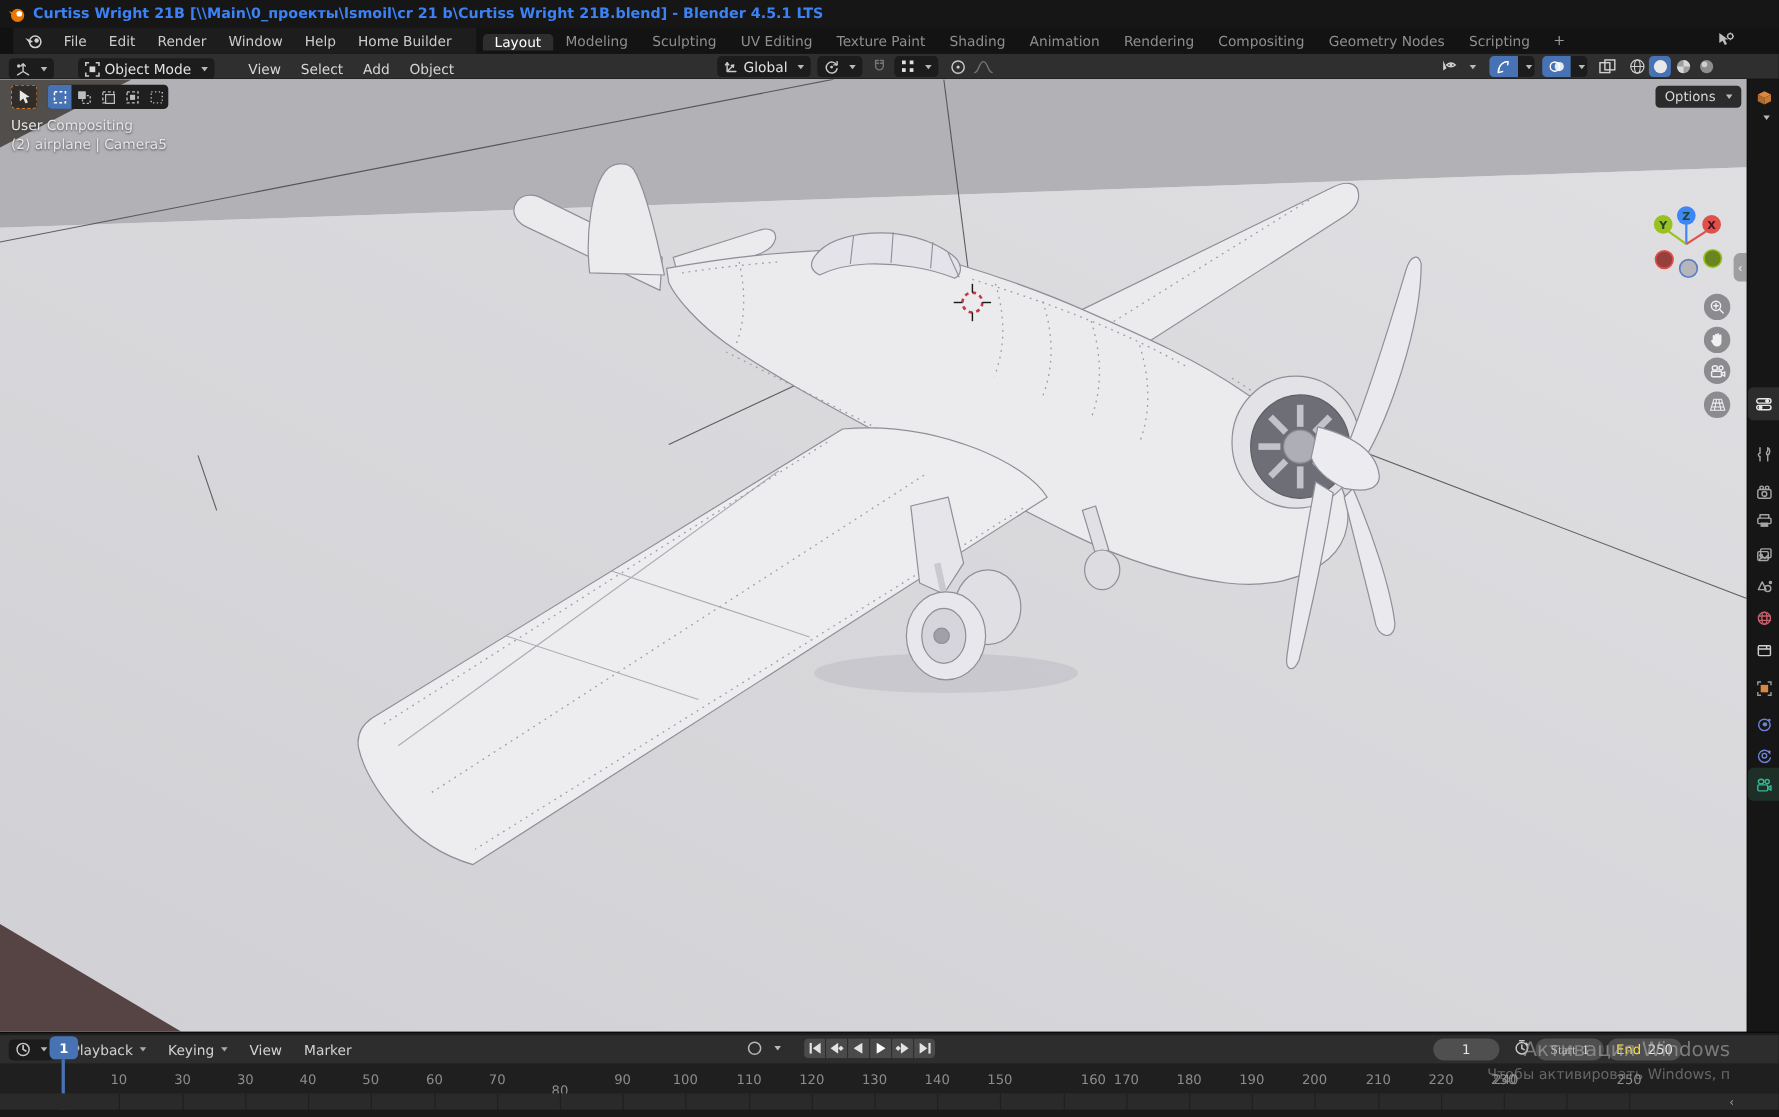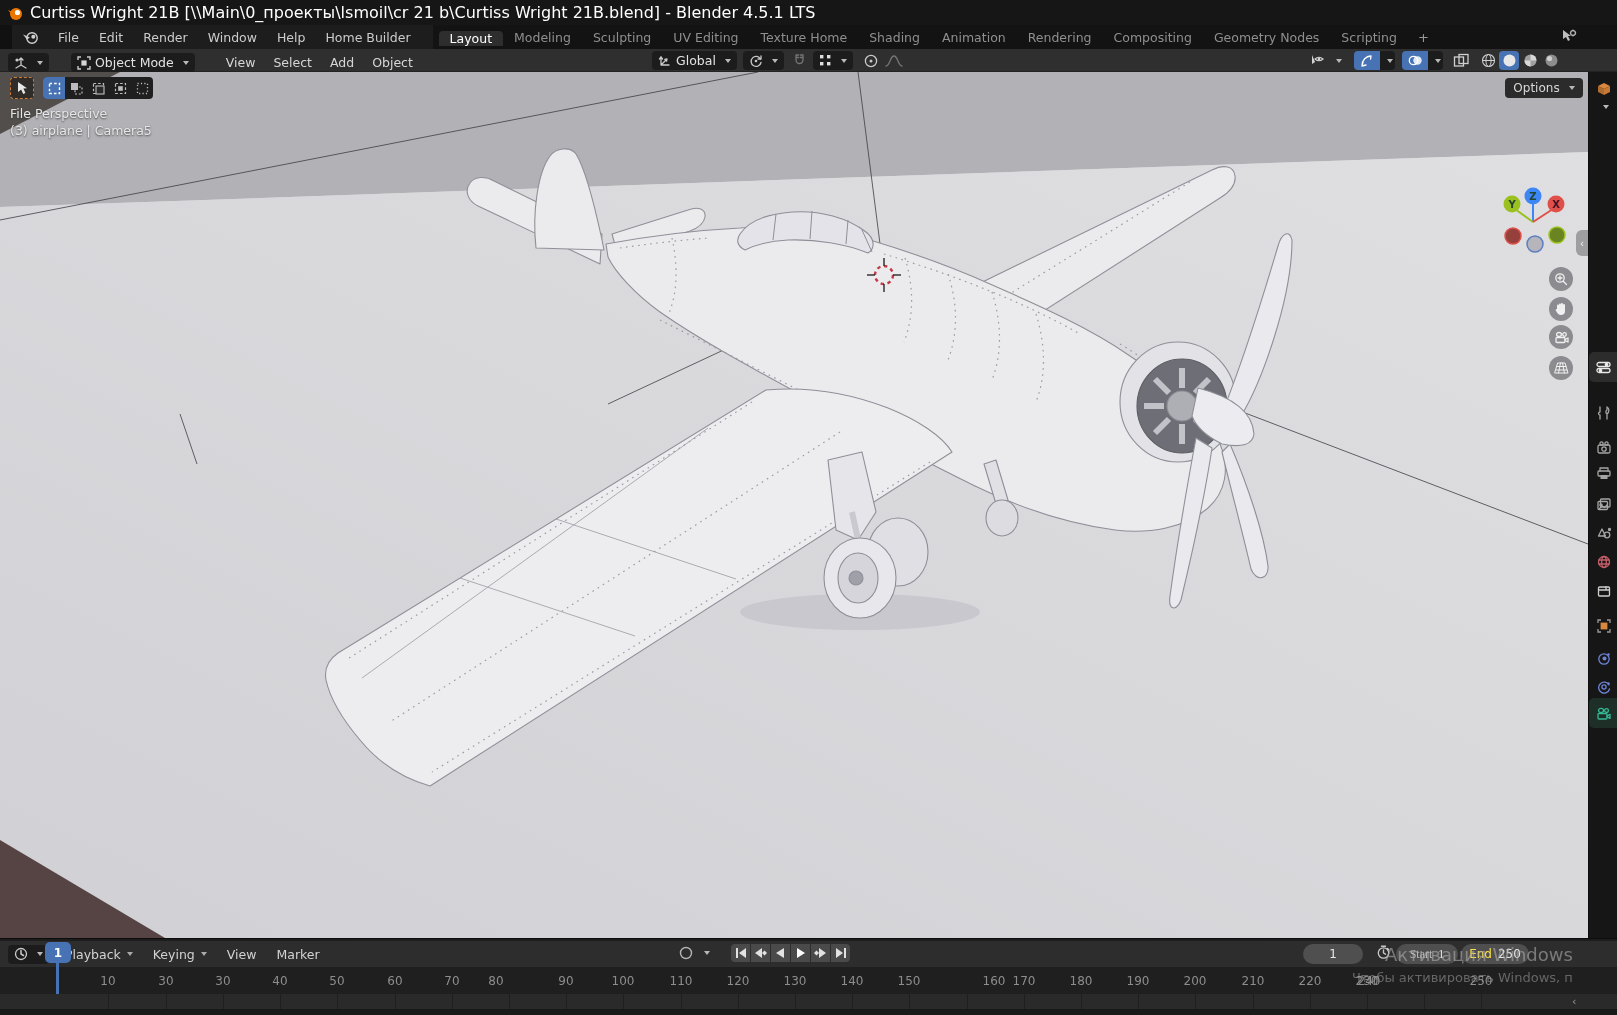--- a/index.html
+++ b/index.html
@@ -5,21 +5,21 @@
   * { margin:0; padding:0; box-sizing:border-box; }
   html,body { width:1617px; height:1015px; overflow:hidden; background:#111;
     font-family:"DejaVu Sans","Liberation Sans",sans-serif; }
   .abs { position:absolute; }
   .row { display:flex; align-items:center; }
   .crt { width:0;height:0;border-left:3.5px solid transparent;border-right:3.5px solid transparent;border-top:4px solid #b9b9b9; margin-left:5px; flex:none;}
   svg { display:block; }
 
   
   #titlebar { left:0; top:0; width:1617px; height:25px; background:#161616; display:flex; align-items:center; padding-left:7px; gap:7px;}
-  #titlebar .title { color:#ffffff; font-size:16px; }
+  #titlebar .title { color:#3b82f6; font-size:13px;font-weight:bold; }
 
   
   #menubar { left:12px; top:25px; width:1617px; height:24px; background:#1d1d1d; display:flex; align-items:stretch; }
   #menubar .logo { display:flex; align-items:center; padding:0 9px 0 10px; }
   .menu-item { color:#cccccc; font-size:12.5px; padding:0 10px; display:flex; align-items:center; cursor:default;}
   #ws-strip { background:#131313; flex:1; display:flex; align-items:stretch; margin-left:12px; padding-left:6px; position:relative;}
   .ws-tab { color:#8f8f8f; font-size:12.5px; padding:0 11px; display:flex; align-items:center; }
   .ws-tab.active { background:#2e2e2e; color:#ffffff; border-radius:4px 4px 0 0; margin-top:2px;}
   .ws-add { color:#9a9a9a; font-size:13px; padding:0 10px; display:flex; align-items:center;}
   #status-icon { position:absolute; right:52px; top:4px; }
@@ -108,21 +108,21 @@
       <span class="menu-item">Help</span>
       <span class="menu-item">Home Builder</span>
     </div>
   <div id="ws-strip">
     <div class="row">
 
     <span class="ws-tab active">Layout</span>
         <span class="ws-tab">Modeling</span>
         <span class="ws-tab">Sculpting</span>
         <span class="ws-tab">UV Editing</span>
-        <span class="ws-tab">Texture Home</span>
+        <span class="ws-tab">Texture Paint</span>
         <span class="ws-tab">Shading</span>
         <span class="ws-tab">Animation</span>
         <span class="ws-tab">Rendering</span>
         <span class="ws-tab">Compositing</span>
         <span class="ws-tab">Geometry Nodes</span>
         <span class="ws-tab">Scripting</span>
       </div>
     <span class="ws-add">+</span>
     <span id="status-icon">
       <svg width="16" height="15" viewBox="0 0 16 15">
@@ -422,22 +422,22 @@
           </svg>
       </span>
       <span class="selbtn">
         <svg width="13" height="13" viewBox="0 0 13 13">
             <rect x="1.5" y="1.5" width="10" height="10" fill="none" stroke="#bdbdbd" stroke-width="1.3" stroke-dasharray="1.2 2.2"></rect>
           </svg>
       </span>
     </div>
   </div>
 
-  <div id="vp-text1" class="abs">File Perspective</div>
-  <div id="vp-text2" class="abs">(3) airplane | Camera5</div>
+  <div id="vp-text1" class="abs">User Compositing</div>
+  <div id="vp-text2" class="abs">(2) airplane | Camera5</div>
 
   <div id="options-btn" class="abs">
     <span>Options</span>
       <span class="crt"></span>
   </div>
 
   <div class="abs" style="left:1495px; top:108px;">
     <svg width="82" height="80" viewBox="0 0 82 80">
       <g stroke-width="2">
           <path d="M38,42 L38,24" stroke="#3d86f5"></path>
@@ -664,21 +664,21 @@
 
   <div id="tl-ruler">
 
   <span class="tick" style="left: 108px;">10</span>
       <span class="tick" style="left: 166px;">30</span>
       <span class="tick" style="left: 223px;">30</span>
       <span class="tick" style="left: 280px;">40</span>
       <span class="tick" style="left: 337px;">50</span>
       <span class="tick" style="left: 395px;">60</span>
       <span class="tick" style="left: 452px;">70</span>
-      <span class="tick" style="left: 496px;">80</span>
+      <span class="tick" style="left: 509px; margin-top: 10px;">80</span>
       <span class="tick" style="left: 566px;">90</span>
       <span class="tick" style="left: 623px;">100</span>
       <span class="tick" style="left: 681px;">110</span>
       <span class="tick" style="left: 738px;">120</span>
       <span class="tick" style="left: 795px;">130</span>
       <span class="tick" style="left: 852px;">140</span>
       <span class="tick" style="left: 909px;">150</span>
       <span class="tick" style="left: 967px; margin-left: 27px;">160</span>
       <span class="tick" style="left: 1024px;">170</span>
       <span class="tick" style="left: 1081px;">180</span>

